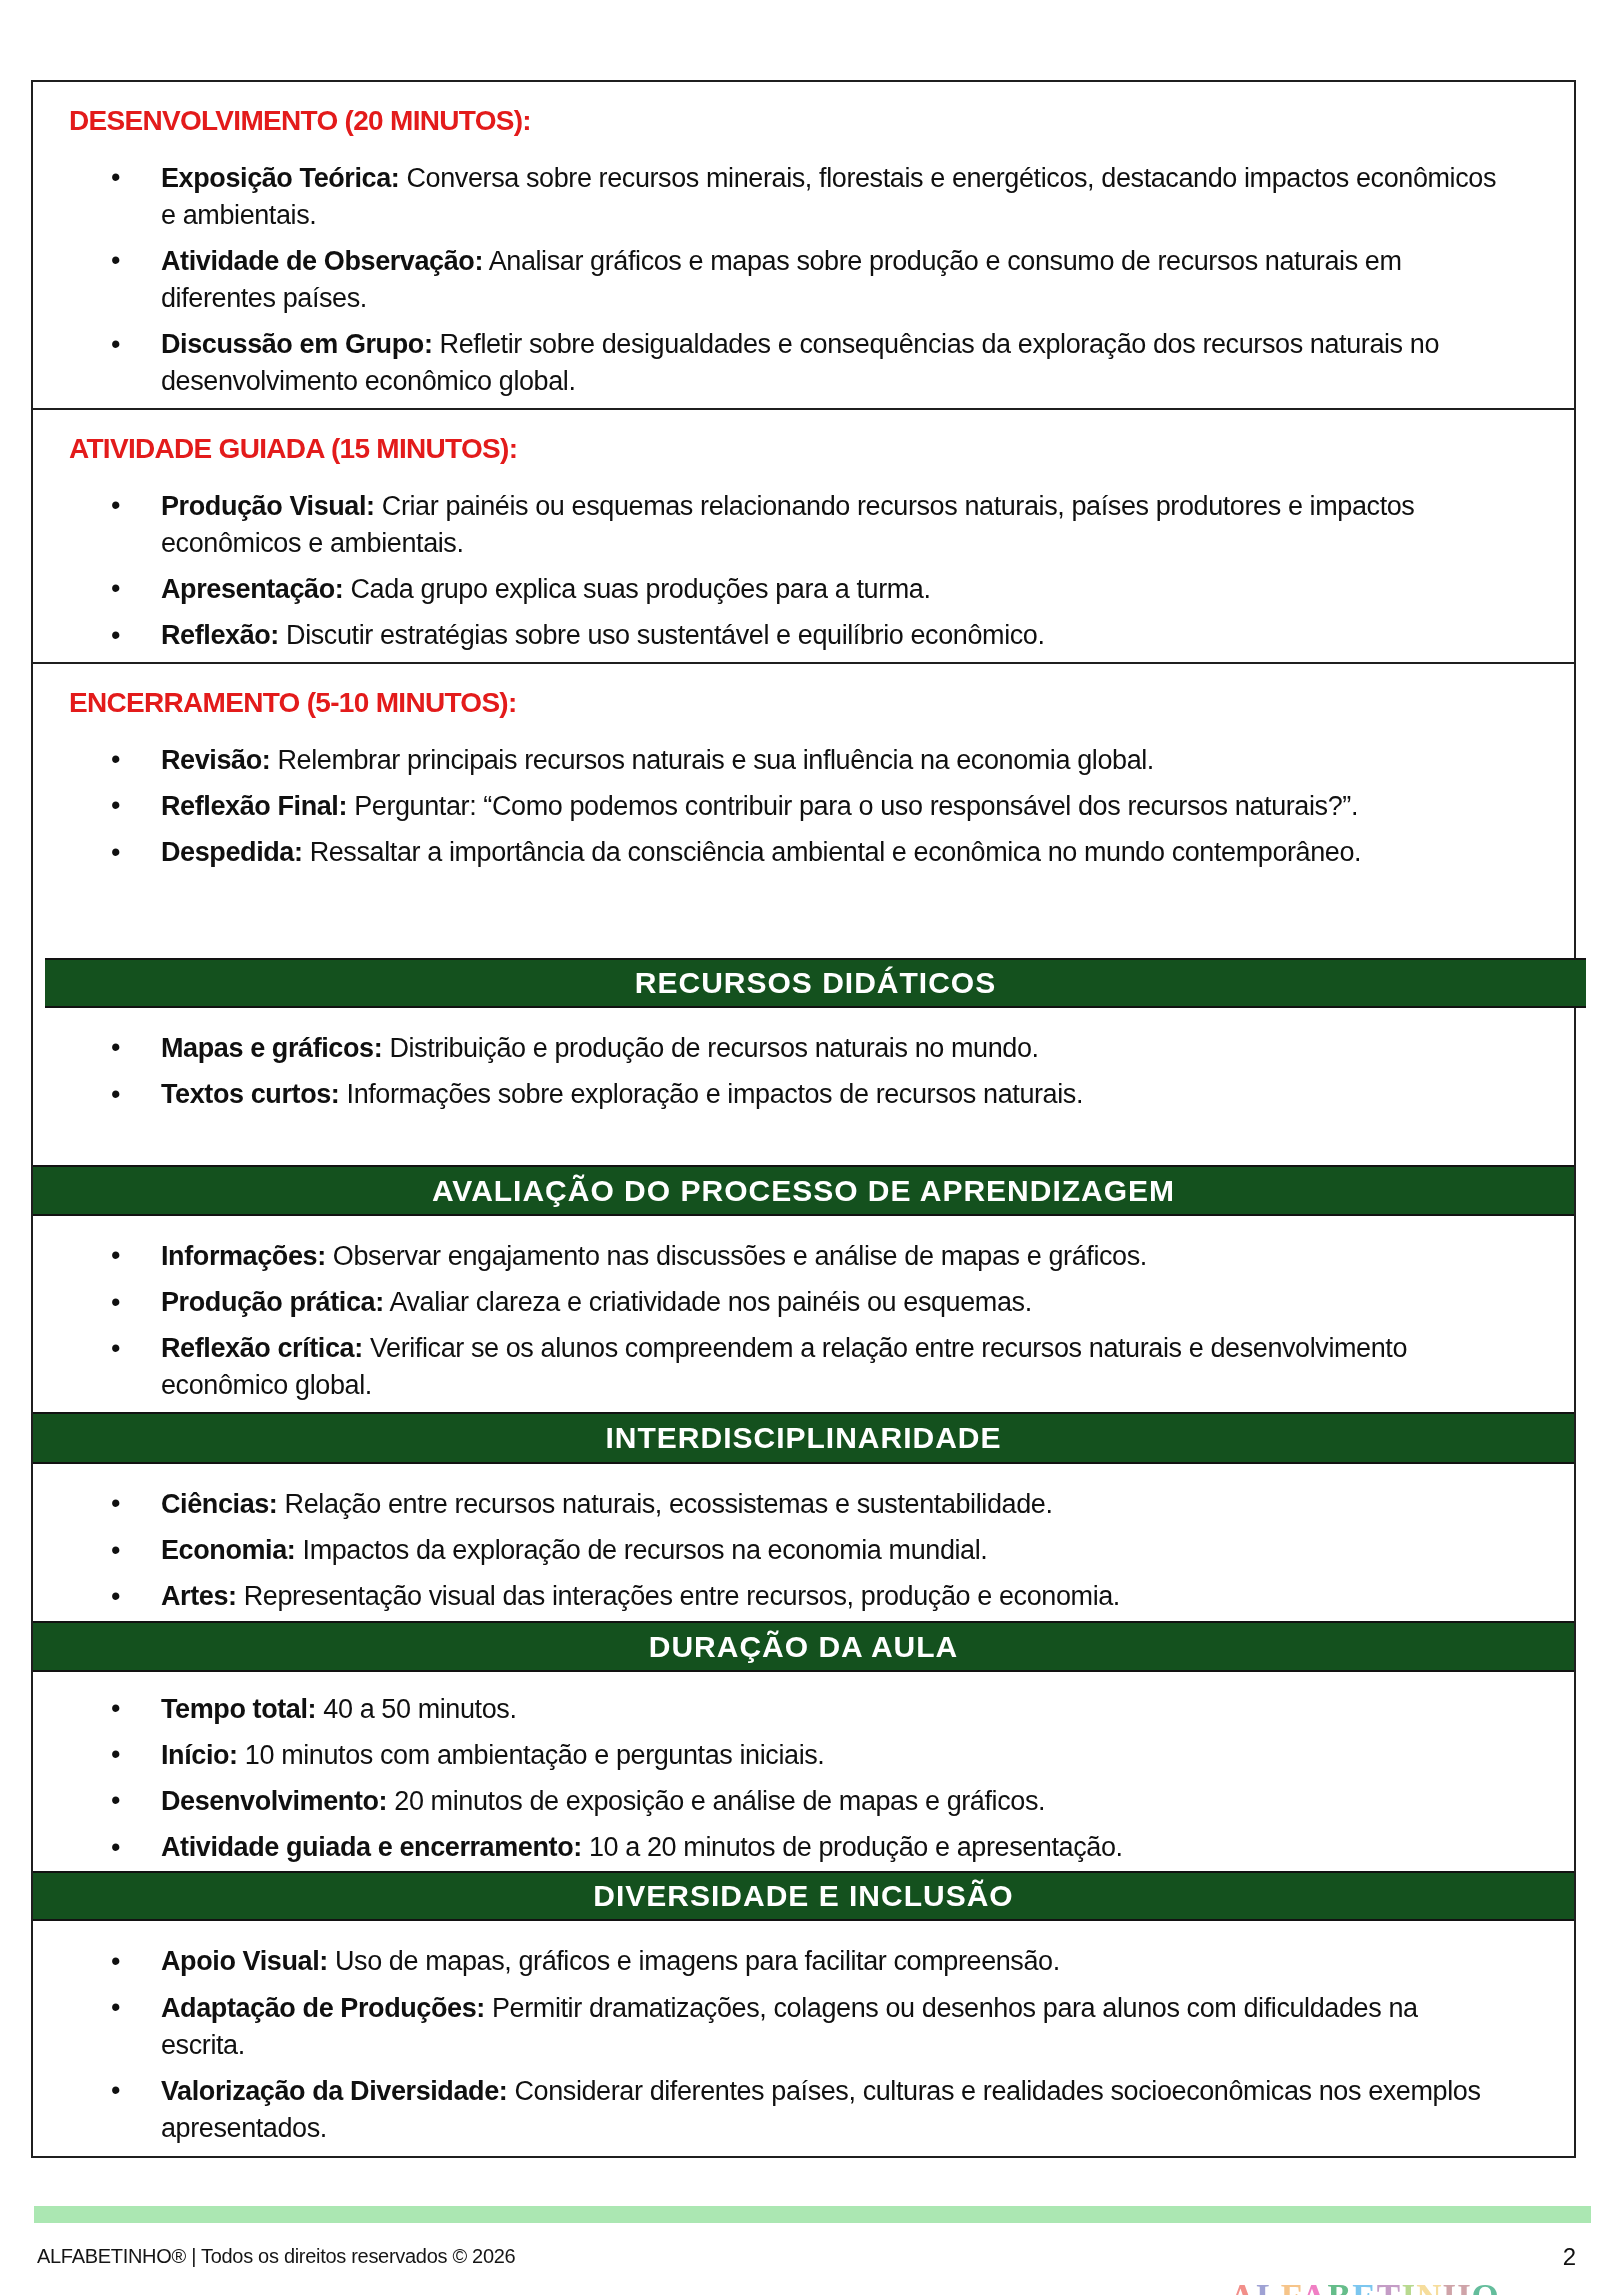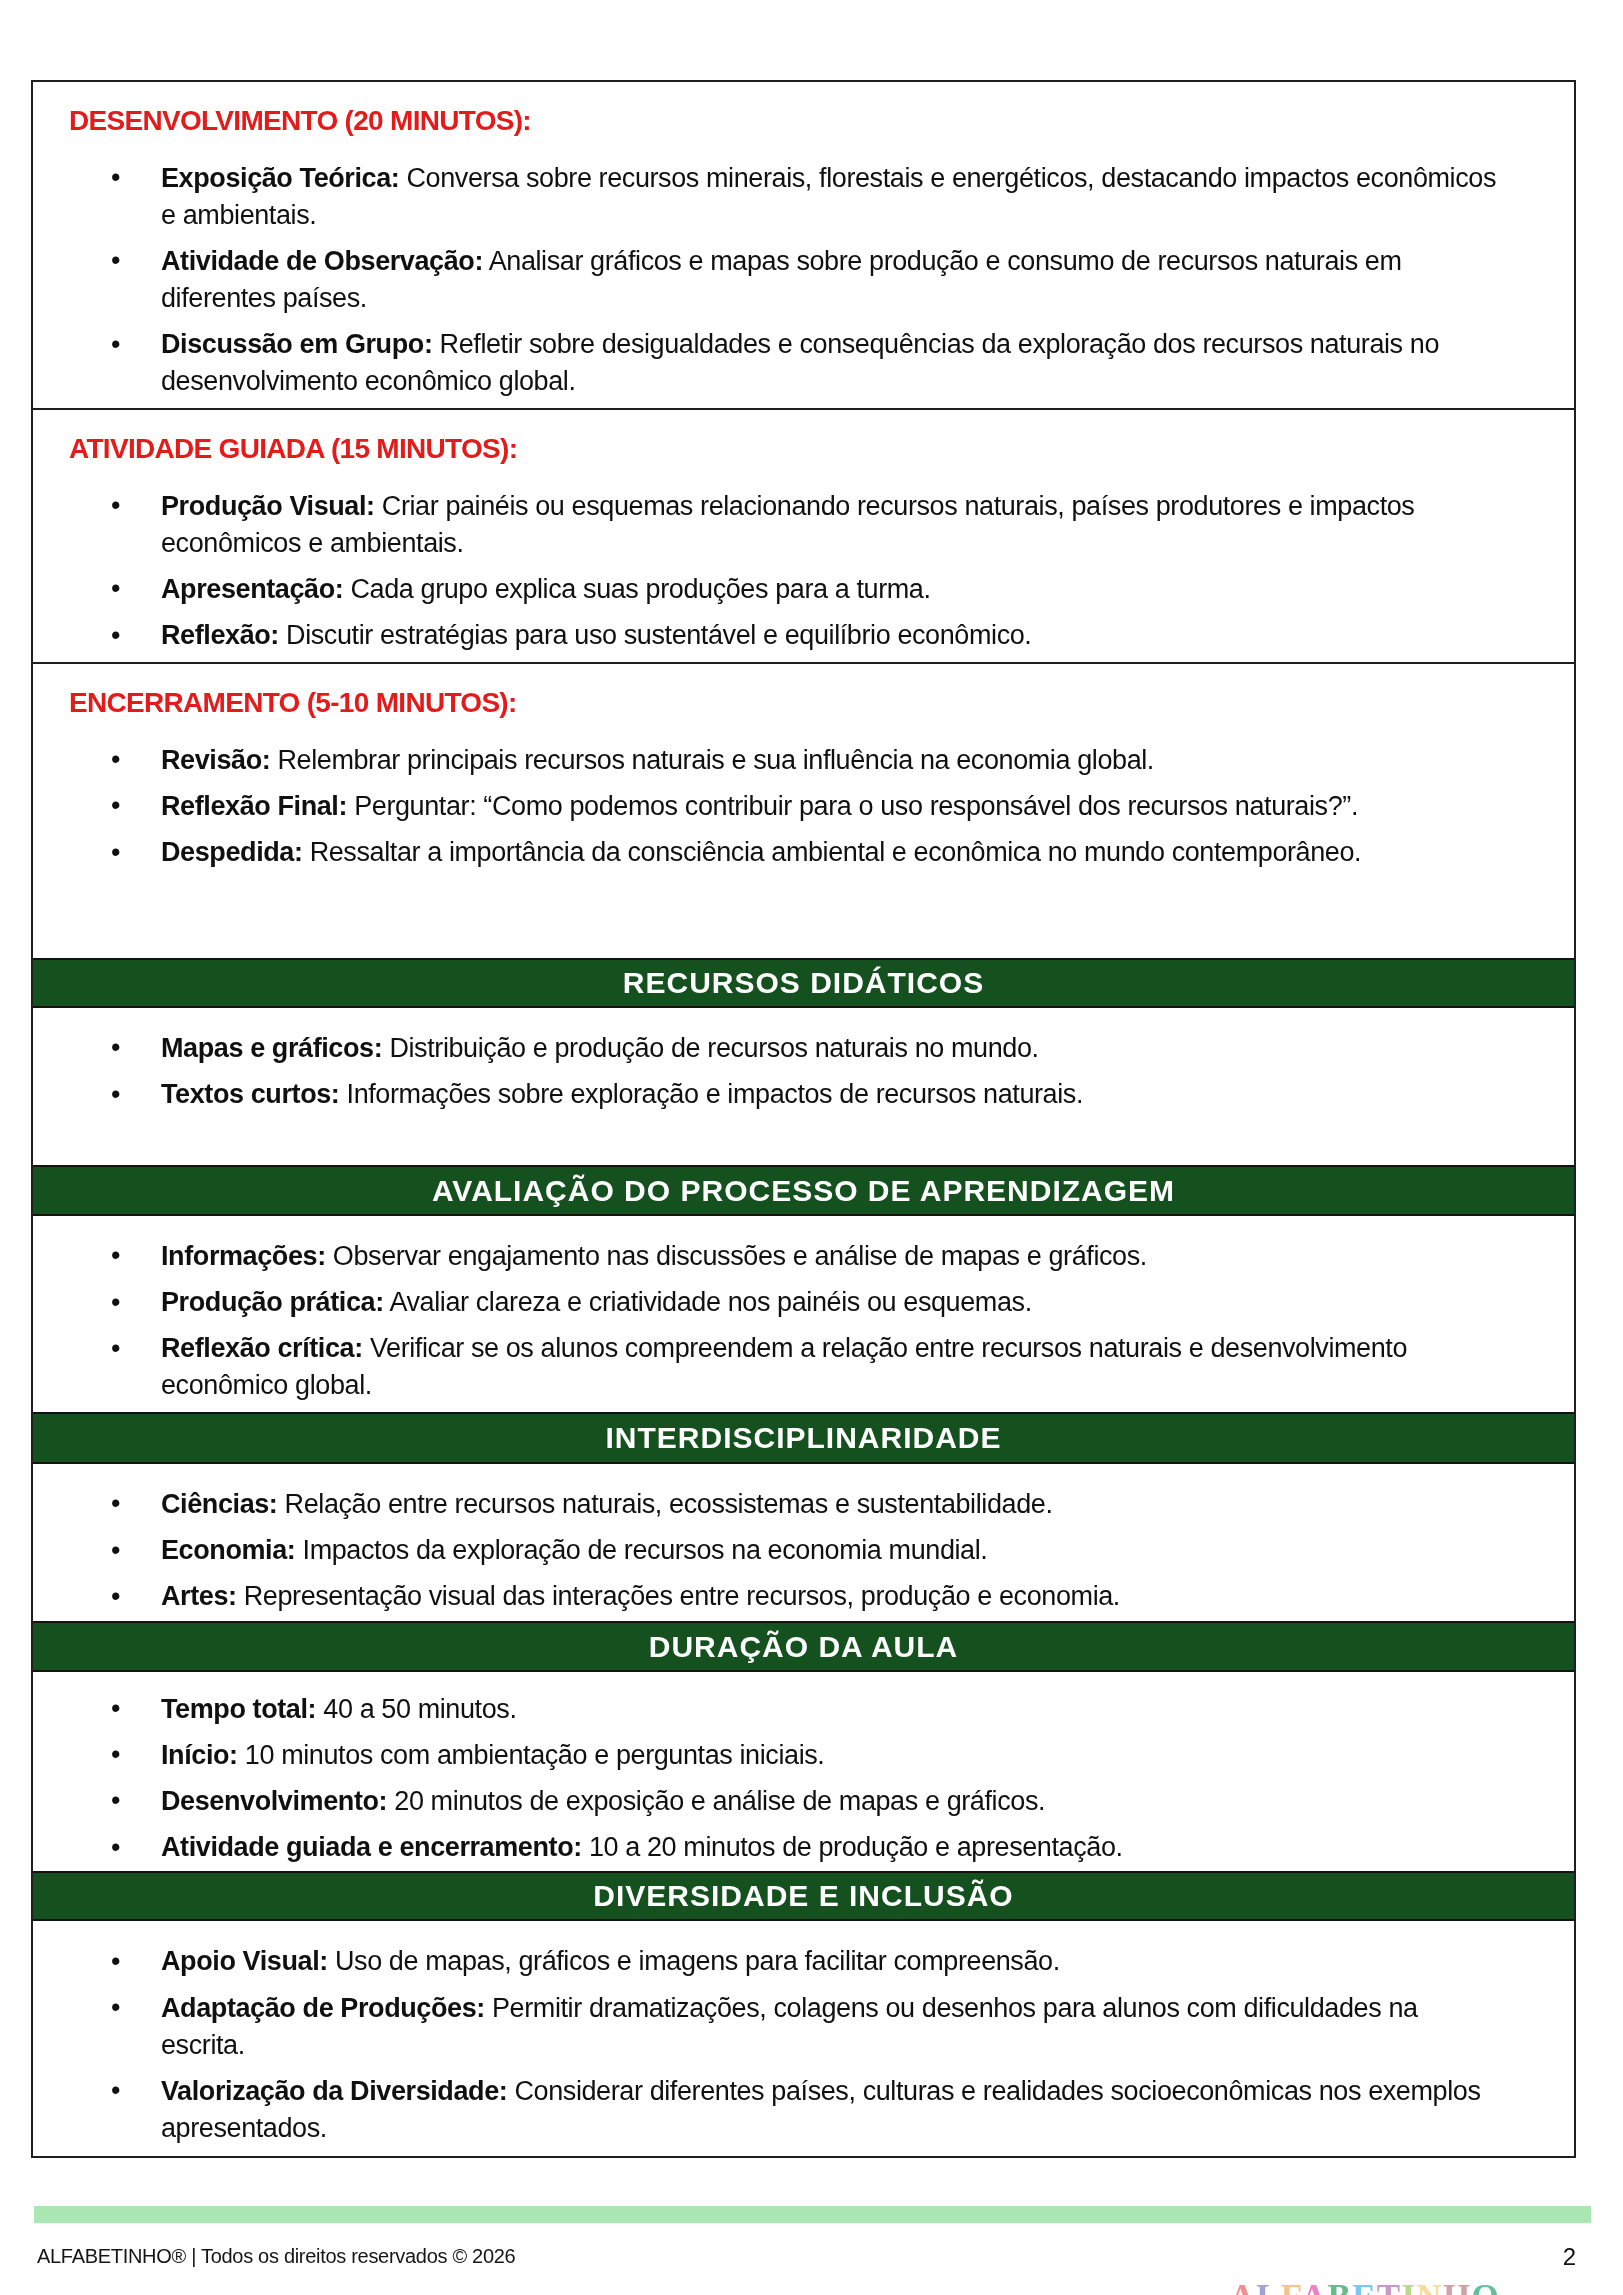--- a/index.html
+++ b/index.html
@@ -38,21 +38,21 @@
   .red-title{
     font-size:28px;font-weight:700;color:var(--red);
     letter-spacing:-0.7px;margin:0 0 23.6px 0;line-height:1.1;
   }
   .banner{
     width:100%;
     background:var(--green);
     border-top:2px solid #121212;border-bottom:2px solid #121212;
     display:flex;align-items:center;justify-content:center;
   }
-  .b1{min-height:50px;}
+  .b1{min-height:50px;margin-left:12px;}
   .b2{min-height:51px;}
   .b3{min-height:52px;}
   .b4{min-height:51px;}
   .b5{min-height:50px;}
   .banner-title{
     color:#ffffff;font-size:30px;font-weight:700;
     letter-spacing:1px;line-height:1;text-align:center;
   }
   ul.bullets{list-style:none;margin:0;padding:0;}
   ul.bullets li{
@@ -101,21 +101,21 @@
         <li><b class="bl">Atividade de Observação:</b> <span>Analisar gráficos e mapas sobre produção e consumo de recursos naturais em diferentes países.</span></li>
         <li><b class="bl">Discussão em Grupo:</b> <span>Refletir sobre desigualdades e consequências da exploração dos recursos naturais no desenvolvimento econômico global.</span></li>
       </ul>
     </section>
 
     <section class="sec red-sec s2">
       <h2 class="red-title">ATIVIDADE GUIADA (15 MINUTOS):</h2>
       <ul class="bullets">
         <li><b class="bl">Produção Visual:</b> <span>Criar painéis ou esquemas relacionando recursos naturais, países produtores e impactos econômicos e ambientais.</span></li>
         <li><b class="bl">Apresentação:</b> <span>Cada grupo explica suas produções para a turma.</span></li>
-        <li><b class="bl">Reflexão:</b> <span>Discutir estratégias para uso sustentável e equilíbrio econômico.</span></li>
+        <li><b class="bl">Reflexão:</b> <span>Discutir estratégias sobre uso sustentável e equilíbrio econômico.</span></li>
       </ul>
     </section>
 
     <section class="sec red-sec s3" style="border-bottom:none;">
       <h2 class="red-title">ENCERRAMENTO (5-10 MINUTOS):</h2>
       <ul class="bullets">
         <li><b class="bl">Revisão:</b> <span>Relembrar principais recursos naturais e sua influência na economia global.</span></li>
         <li><b class="bl">Reflexão Final:</b> <span>Perguntar: “Como podemos contribuir para o uso responsável dos recursos naturais?”.</span></li>
         <li><b class="bl">Despedida:</b> <span>Ressaltar a importância da consciência ambiental e econômica no mundo contemporâneo.</span></li>
       </ul>

